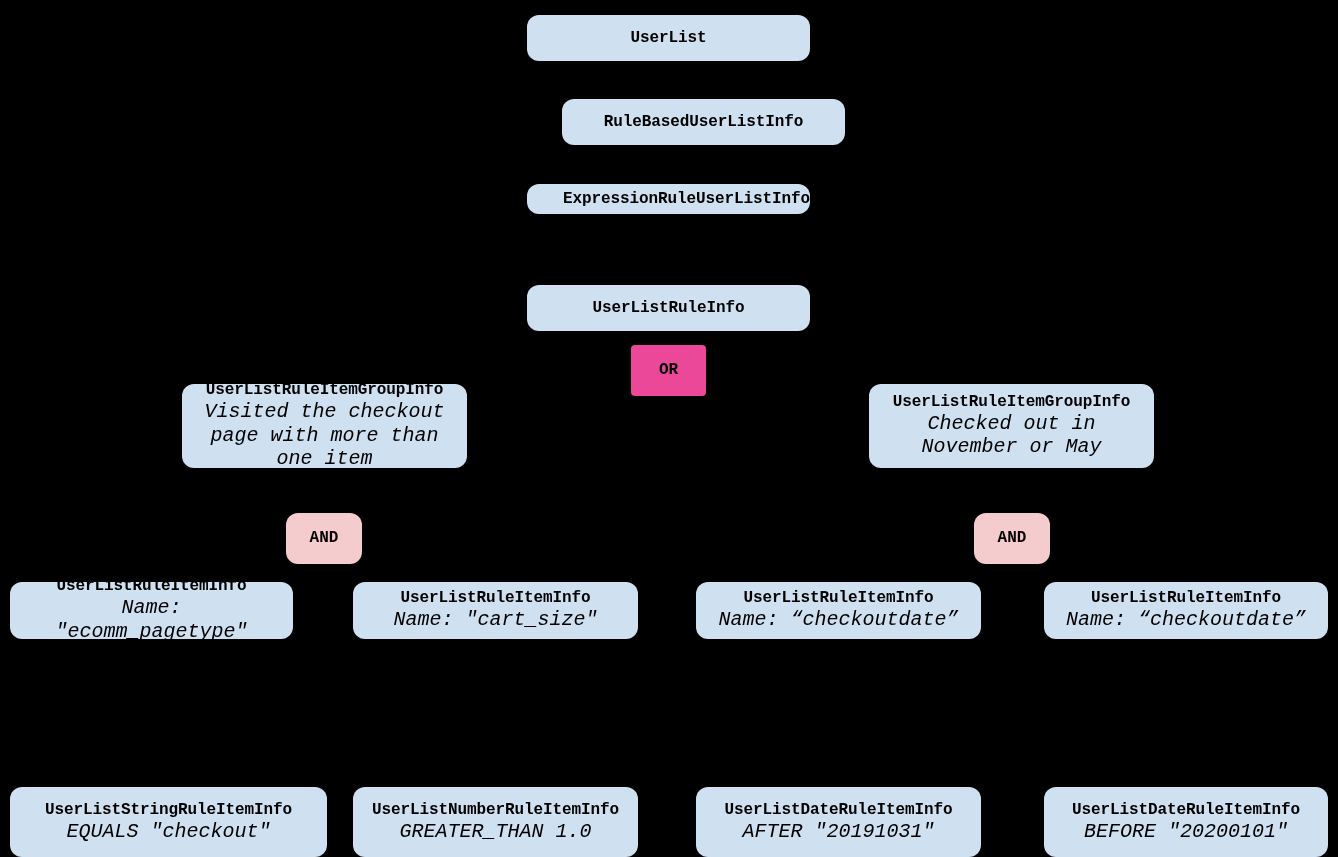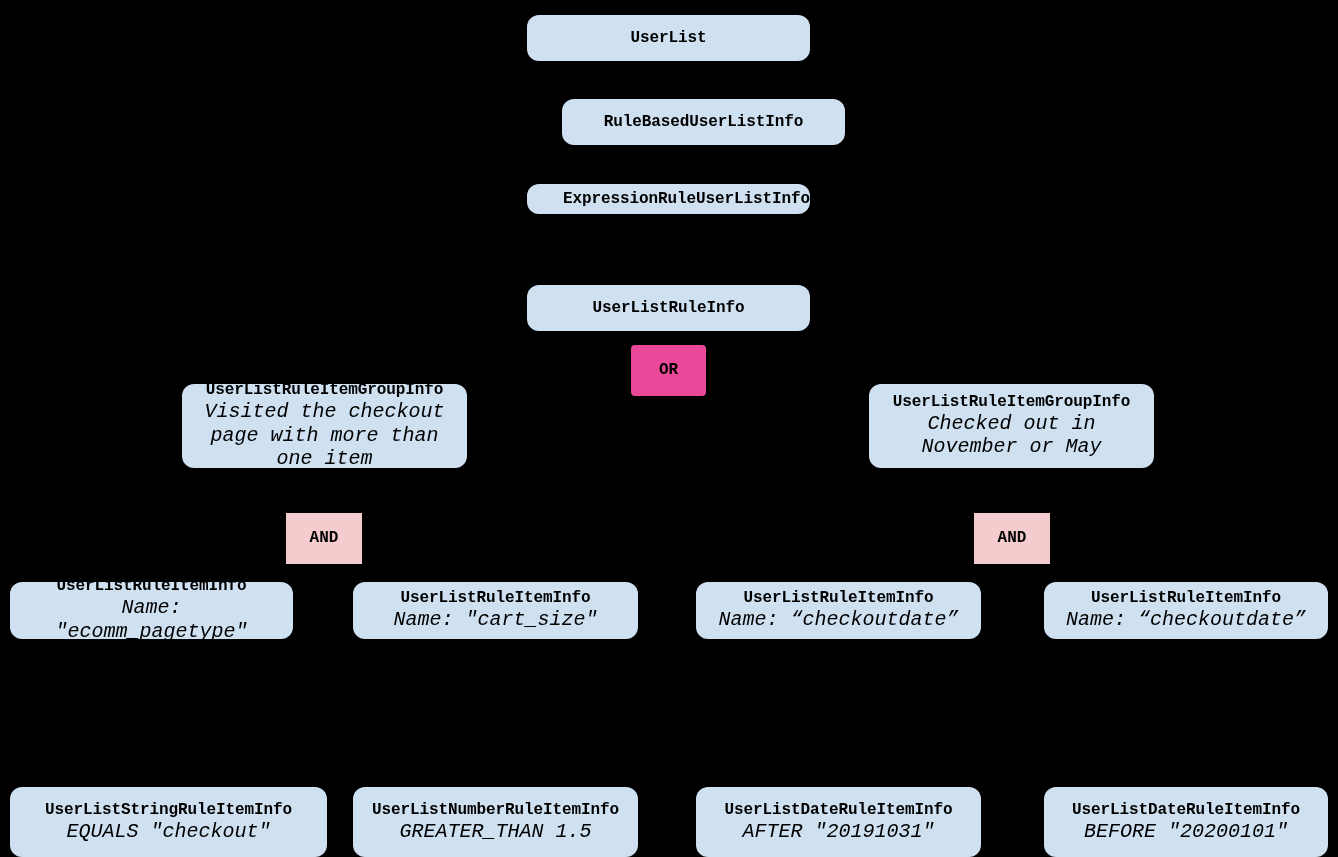--- a/index.html
+++ b/index.html
@@ -30,21 +30,21 @@
     background: #cfe0f0;
     border-radius: 12px;
   }
   .op {
     background: #ec4899;
     border-radius: 4px;
     text-align: center;
   }
   .op-and {
     background: #f5ccce;
-    border-radius: 0;
+    border-radius: 12px;
   }
   .title {
     font-weight: bold;
     font-size: 16px;
     letter-spacing: -0.1px;
     white-space: nowrap;
   }
   .subtitle {
     font-style: italic;
     font-size: 20px;
@@ -154,21 +154,21 @@
       <div class="node entity" style="left: 1044px; top: 582px; width: 284px; height: 57px;">
         <div class="title">UserListRuleItemInfo</div>
         <div class="subtitle">Name: “checkoutdate”</div>
       </div>
       <div class="node entity" style="left: 10px; top: 787px; width: 317px; height: 70px;">
         <div class="title">UserListStringRuleItemInfo</div>
         <div class="subtitle">EQUALS "checkout"</div>
       </div>
       <div class="node entity" style="left: 353px; top: 787px; width: 285px; height: 70px;">
         <div class="title">UserListNumberRuleItemInfo</div>
-        <div class="subtitle">GREATER_THAN 1.5</div>
+        <div class="subtitle">GREATER_THAN 1.0</div>
       </div>
       <div class="node entity" style="left: 696px; top: 787px; width: 285px; height: 70px;">
         <div class="title">UserListDateRuleItemInfo</div>
         <div class="subtitle">AFTER "20191031"</div>
       </div>
       <div class="node entity" style="left: 1044px; top: 787px; width: 284px; height: 70px;">
         <div class="title">UserListDateRuleItemInfo</div>
         <div class="subtitle">BEFORE "20200101"</div>
       </div>
     </div>

